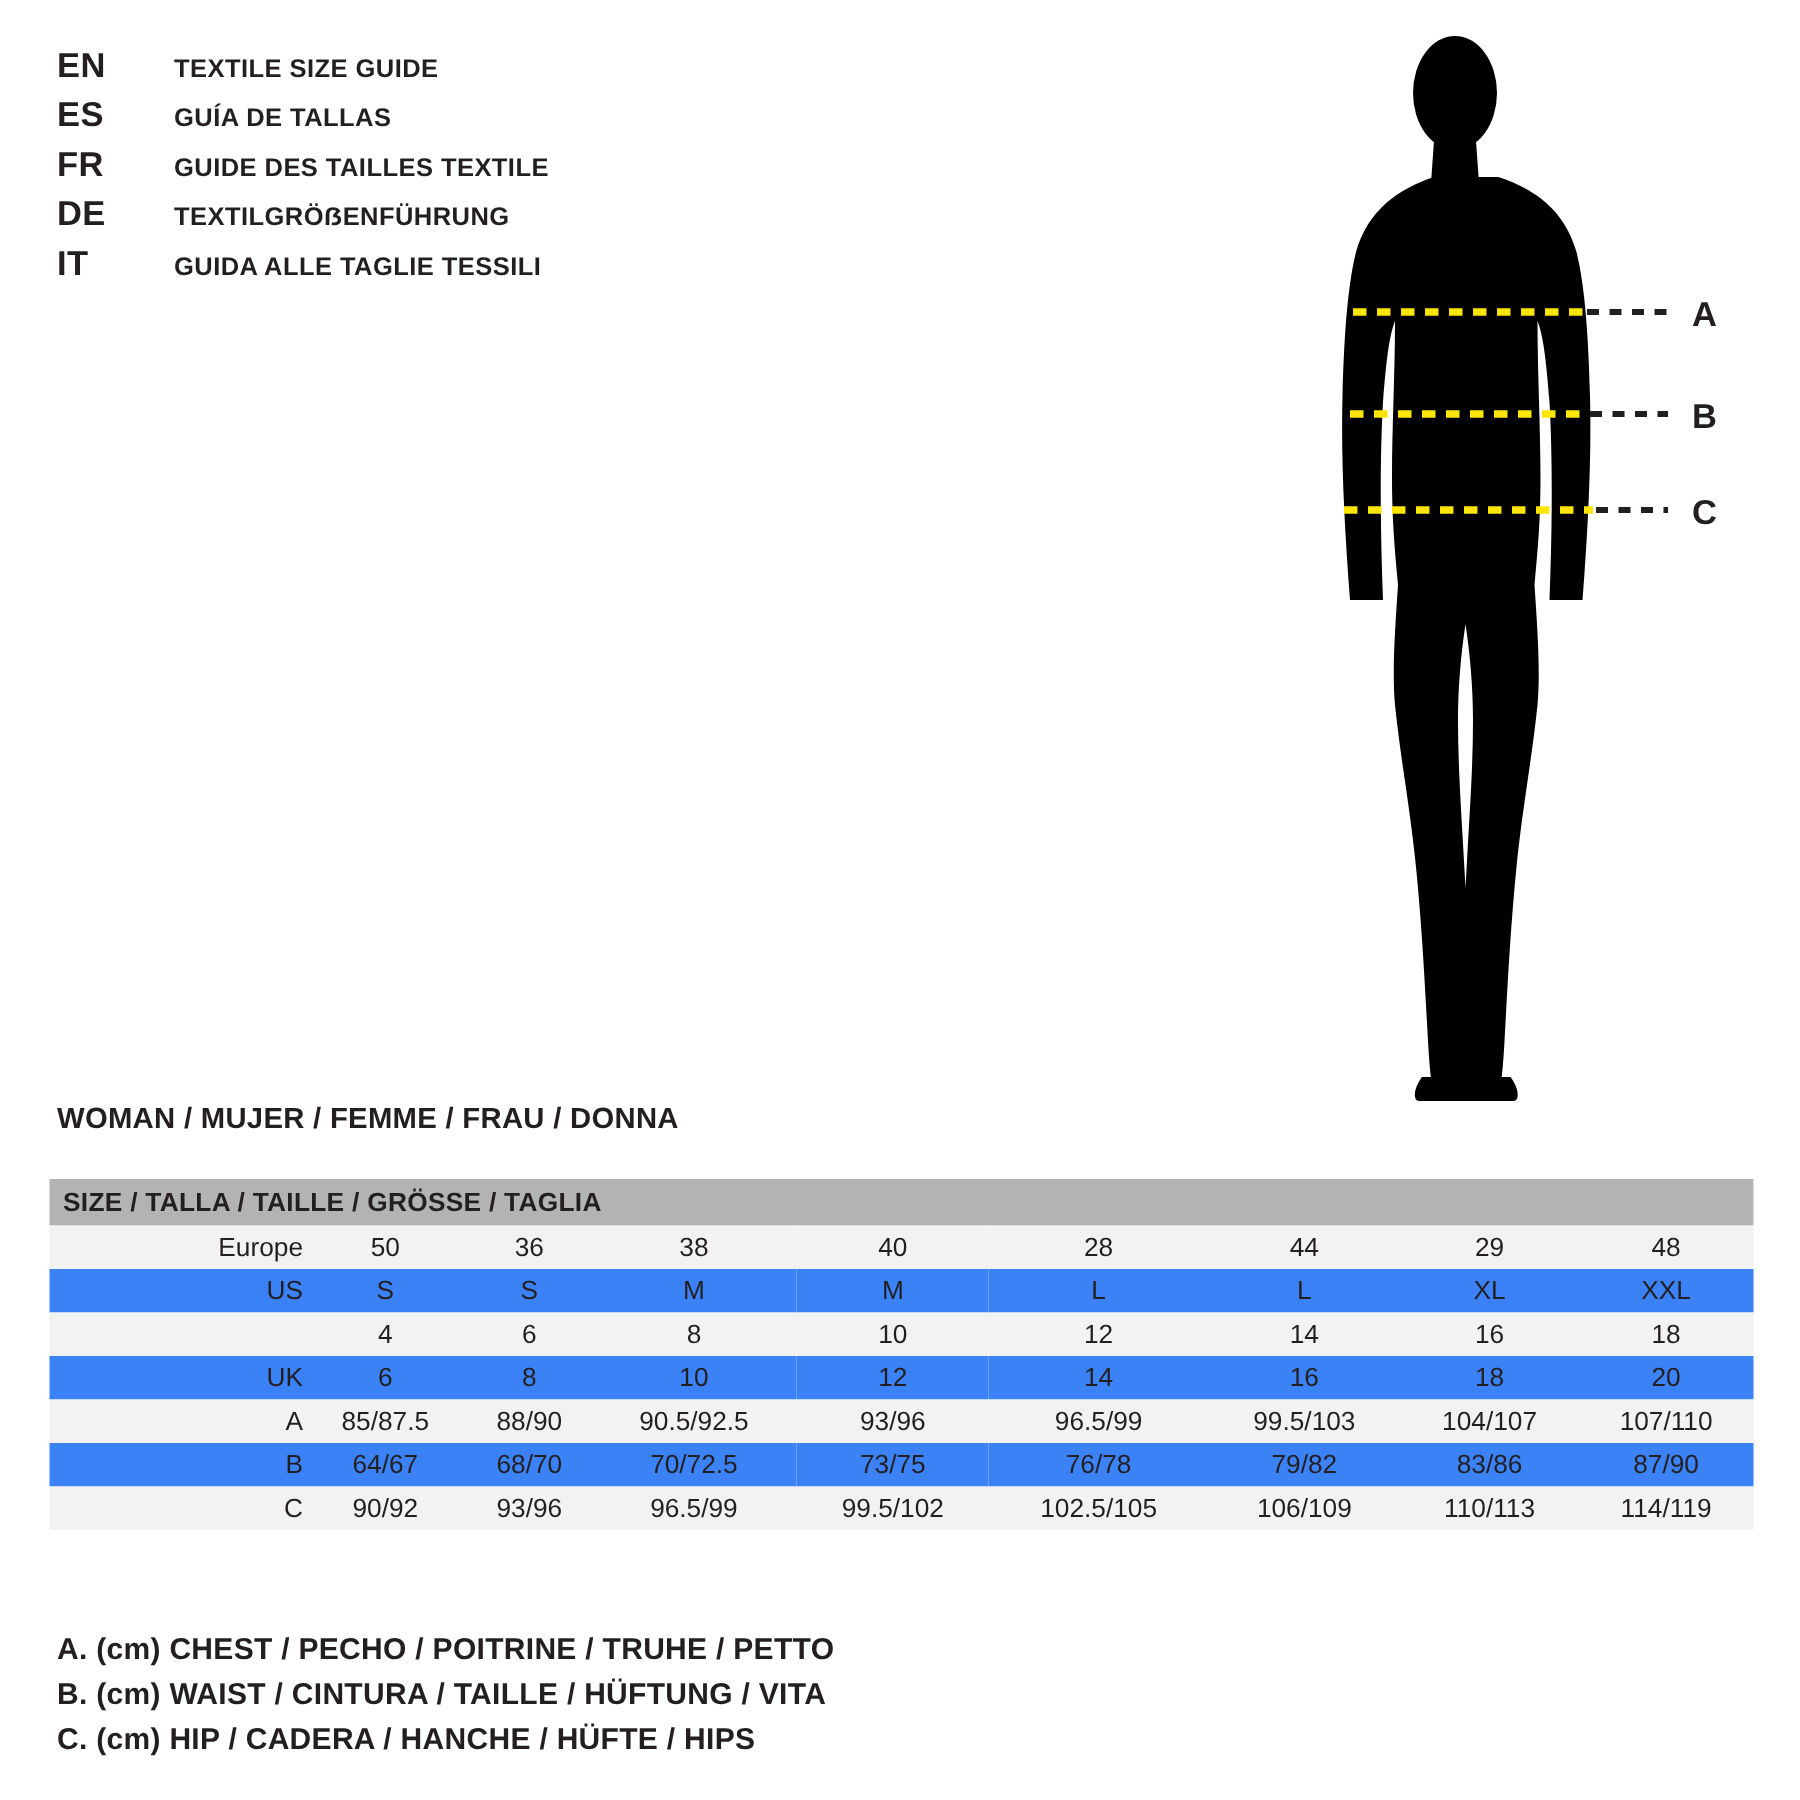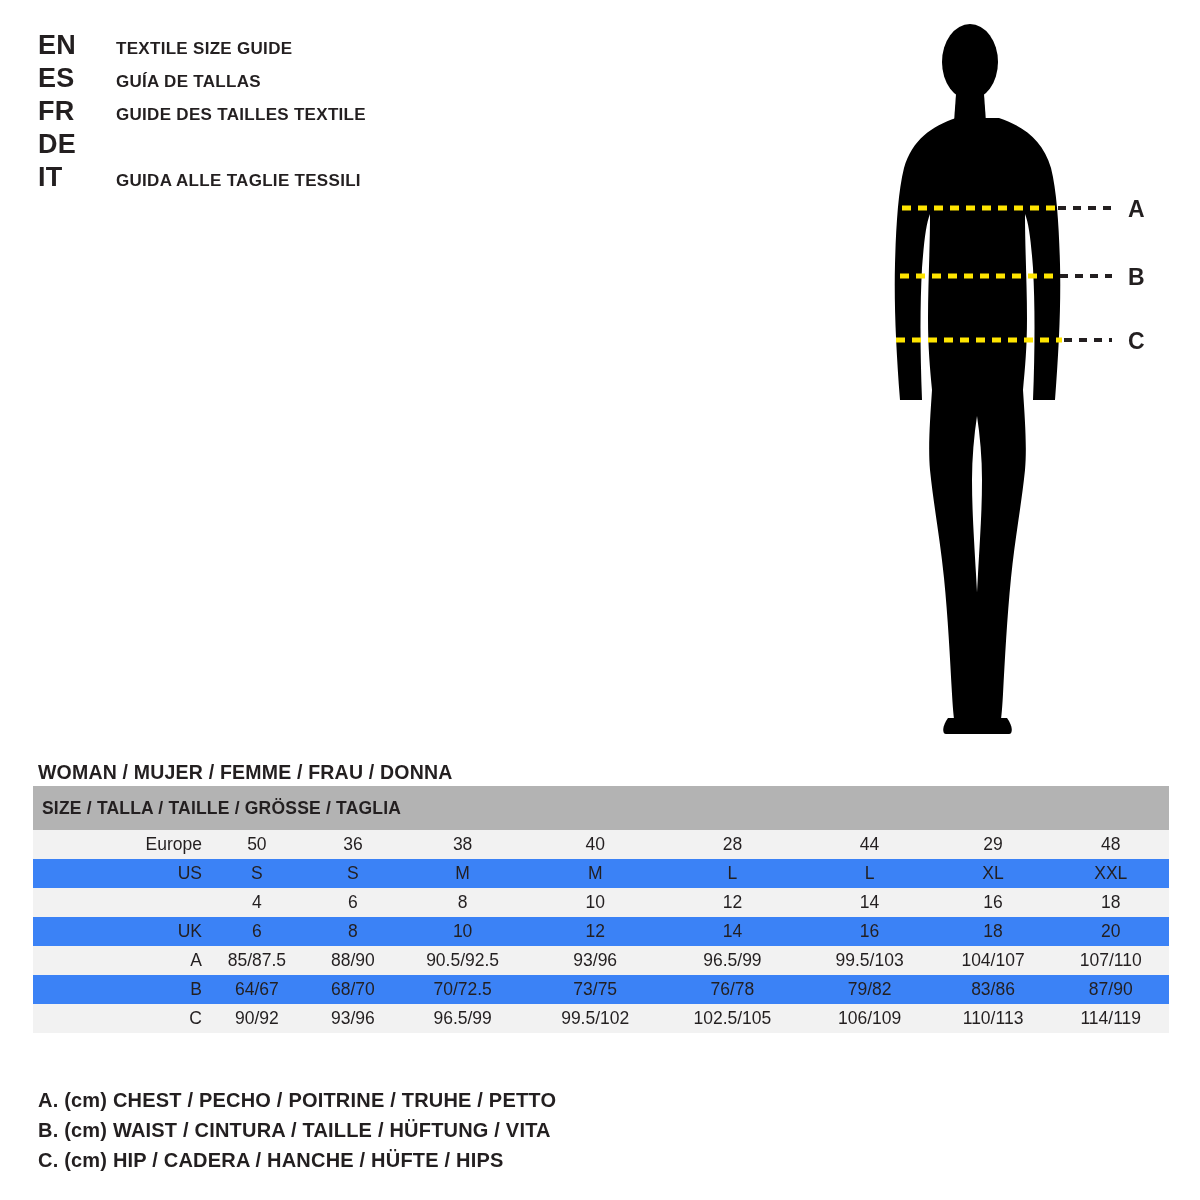--- a/index.html
+++ b/index.html
@@ -24,21 +24,21 @@
     width: 620px;
   }
   .title-row {
     display: flex;
     align-items: baseline;
     height: 33px;
   }
   .title-lang {
     width: 78px;
     flex: 0 0 78px;
-    font-size: 27px;
+    font-size: 23px;
     font-weight: bold;
     letter-spacing: 0.3px;
     color: #231f20;
   }
   .title-text {
     font-size: 17px;
     font-weight: bold;
     letter-spacing: 0.3px;
     color: #231f20;
     white-space: nowrap;
@@ -63,21 +63,20 @@
 
   
   .section-heading {
     position: absolute;
     left: 38px;
     top: 735px;
     font-size: 19.5px;
     font-weight: bold;
     letter-spacing: 0.2px;
     color: #231f20;
-    margin-top: 26px;
   }
 
   
   .size-table {
     position: absolute;
     left: 33px;
     top: 786px;
     width: 1136px;
     border-collapse: collapse;
     font-size: 17.5px;
@@ -94,21 +93,21 @@
   .size-table td.label {
     text-align: right;
     padding-left: 9px;
     width: 160px;
   }
   .header-row td {
     background: #b3b3b3;
     font-weight: bold;
     text-align: left;
     padding-left: 9px;
-    height: 44px;
+    height: 31px;
     line-height: 31px;
     font-size: 17.5px;
     letter-spacing: 0.2px;
   }
   .row-light td { background: #f2f2f2; }
   .row-dark td  { background: #3b82f6; }
 
   
   .footnotes {
     position: absolute;
@@ -137,20 +136,21 @@
   <div class="title-row">
     <span class="title-lang">ES</span>
     <span class="title-text">GUÍA DE TALLAS</span>
   </div>
   <div class="title-row">
     <span class="title-lang">FR</span>
     <span class="title-text">GUIDE DES TAILLES TEXTILE</span>
   </div>
   <div class="title-row">
     <span class="title-lang">DE</span>
+    <span class="title-text">TEXTILGRÖẞENFÜHRUNG</span>
   </div>
   <div class="title-row">
     <span class="title-lang">IT</span>
     <span class="title-text">GUIDA ALLE TAGLIE TESSILI</span>
   </div>
 </div>
 
 <div class="figure-wrap">
   <svg width="330" height="720" viewBox="0 0 330 720">
 

